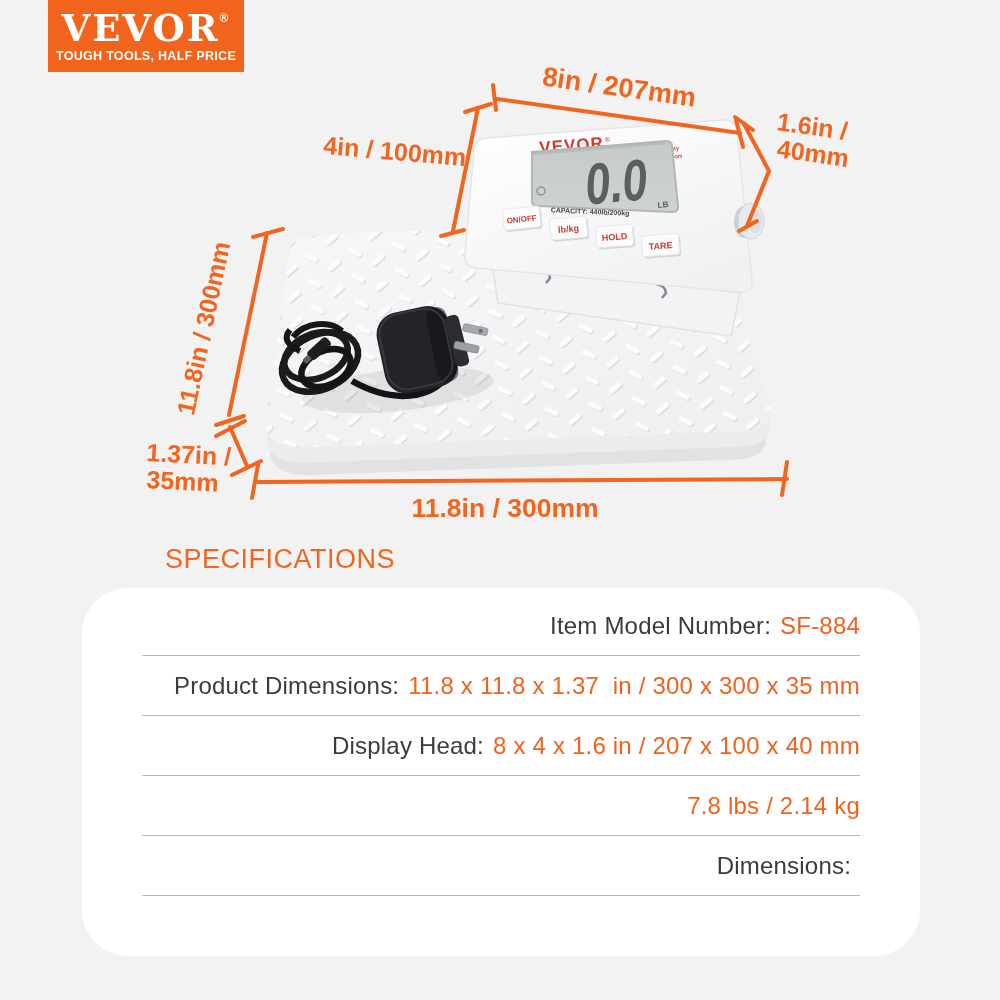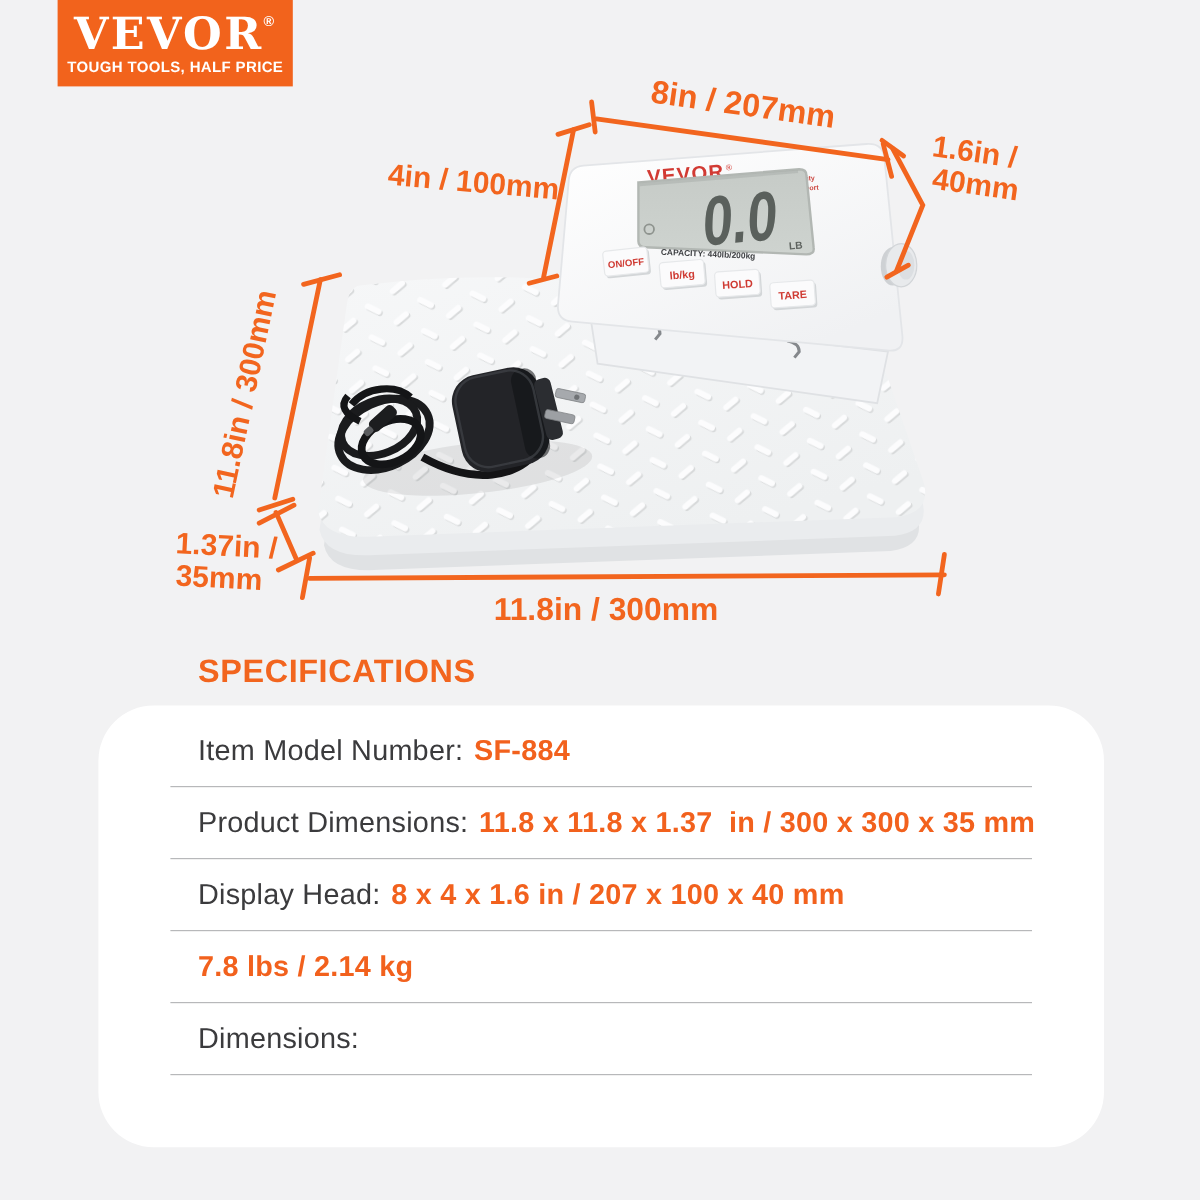--- a/index.html
+++ b/index.html
@@ -24,35 +24,35 @@
   .logo-reg{font-size:12px;line-height:12px;margin-top:2px;font-family:"Liberation Sans",sans-serif;}
   .logo-tagline{font-size:12.5px;font-weight:bold;letter-spacing:.3px;margin-top:3px;}
   
   .scene{position:absolute;left:0;top:0;width:1000px;height:540px;}
   .scene text{font-family:"Liberation Sans", sans-serif;}
   .dim-text{font-weight:bold;fill:#f2651e;}
   .lcd-digits{font-family:"DejaVu Sans Mono", monospace;}
   
   .spec-heading{
     position:absolute;left:165px;top:544px;
-    font-size:27px;font-weight:bold;color:#f2651e;letter-spacing:.5px;
+    font-size:27px;font-weight:normal;color:#f2651e;letter-spacing:.5px;
   }
   .spec-card{
     position:absolute;left:82px;top:588px;width:838px;height:368px;
     background:#ffffff;border-radius:46px;
     box-sizing:border-box;padding-top:8px;
   }
   .spec-row{
     height:60px;margin:0 60px;box-sizing:border-box;
     border-bottom:1px solid #b7b8ba;
     display:flex;align-items:center;padding-left:23px;
-    font-size:24px;letter-spacing:.2px;white-space:pre;
+    font-size:24px;letter-spacing:.2px;white-space:pre;justify-content:flex-end;
   }
   .spec-label{color:#3b3b3d;margin-right:9px;}
-  .spec-value{color:#f2611d;font-weight:bold;}
+  .spec-value{color:#f2611d;font-weight:normal;}
 </style>
 </head>
 <body>
 
 <div class="page">
 
   <div class="logo-box">
     <div class="logo-word">
       <span>VEVOR</span>
         <span class="logo-reg">®</span>

